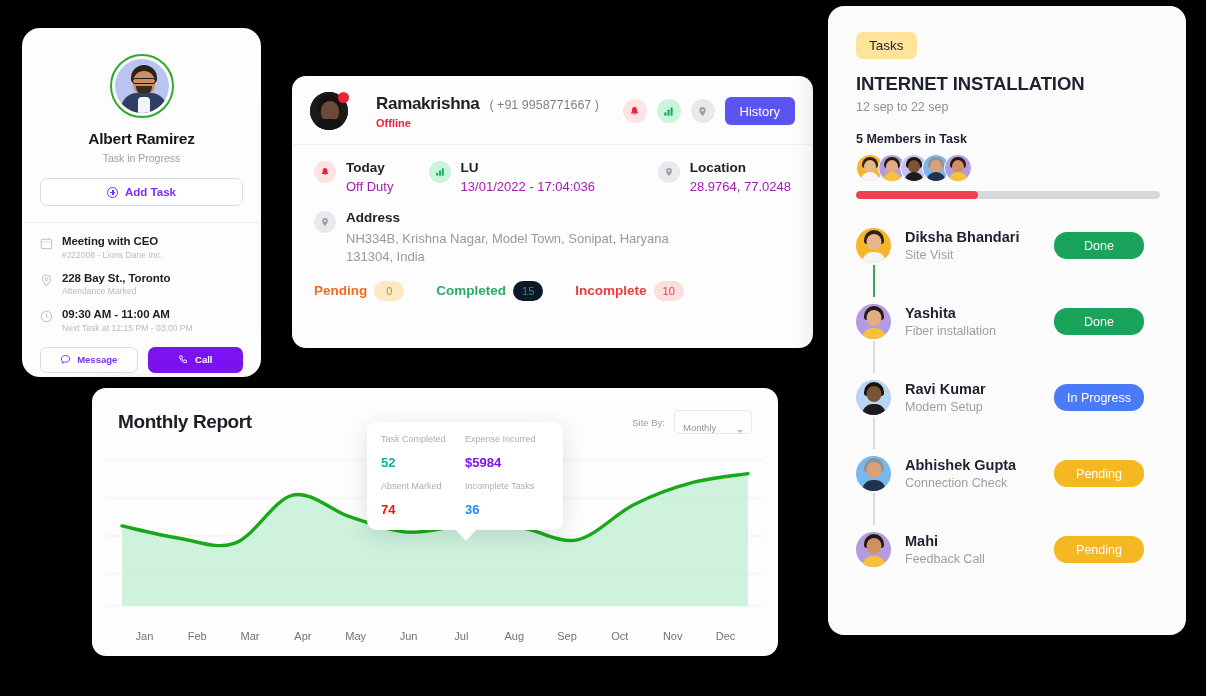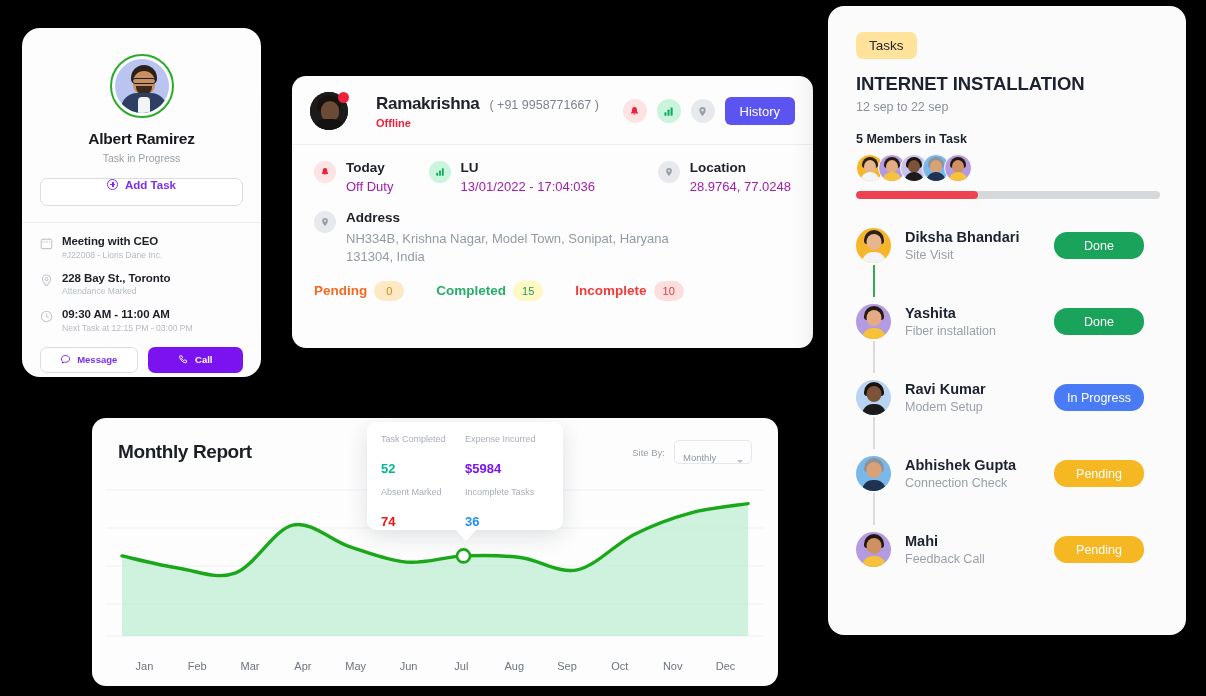--- a/index.html
+++ b/index.html
@@ -34,21 +34,21 @@
   .pf-avatar .face { position:absolute; left:18px; top:12px; width:22px; height:24px; background:#c98f63; border-radius:11px 11px 10px 10px; }
   .pf-avatar .glasses { position:absolute; left:17px; top:19px; width:24px; height:6px; border:1.4px solid #1b1b1b; border-radius:3px; }
   .pf-avatar .beard { position:absolute; left:21px; top:27px; width:16px; height:9px; background:#3a2a1c; border-radius:0 0 8px 8px; }
   .pf-avatar .suit { position:absolute; left:6px; bottom:0; width:46px; height:20px; background:#2d3f63; border-radius:16px 16px 0 0; }
   .pf-avatar .shirt { position:absolute; left:23px; bottom:0; width:12px; height:16px; background:#f2f4f8; border-radius:4px 4px 0 0; }
 
   .pf-name { text-align:center; font-size:15.5px; font-weight:700; color:#16181d; margin-top:12px; letter-spacing:-.2px; }
   .pf-sub  { text-align:center; font-size:10.5px; color:#9aa0a8; margin-top:4px; }
 
   .add-task-btn {
-    display:flex; justify-content:center; gap:7px;
+    display:flex; align-items:center; justify-content:center; gap:7px;
     margin: 14px 18px 0; height: 28px;
     border: 1px solid #d9dce2; border-radius: 7px; background:#fff;
     color:#7b2ff2; font-size:11.5px; font-weight:700; cursor:pointer;
   }
   .add-task-btn .plus-circ {
     width:11px; height:11px; border:1.4px solid #7b2ff2; border-radius:50%;
     position:relative; flex:none;
   }
   .add-task-btn .plus-circ::before,
   .add-task-btn .plus-circ::after {
@@ -124,26 +124,26 @@
   .a-title { font-size:13.5px; font-weight:700; color:#20232a; }
   .a-text  { font-size:13px; color:#939aa4; margin-top:5px; line-height:1.42; max-width:340px; }
 
   .ag-chips { display:flex; align-items:center; gap:7px; padding: 14px 22px 0; }
   .chip-label { font-size:13.5px; font-weight:600; }
   .chip-pill { min-width:30px; height:20px; border-radius:10px; display:flex; align-items:center; justify-content:center; font-size:11px; padding:0 9px; }
   .chip-gap { width: 18px; }
   .lbl-pending { color:#f36a21; }
   .pill-pending { background:#fde9c3; color:#cf8a13; }
   .lbl-completed { color:#27ad68; }
-  .pill-completed { background:#fef9c3; color:#1f9a5c; }
+  .pill-completed { background:#0f172a; color:#1f9a5c; }
   .lbl-incomplete { color:#ef3b3b; }
   .pill-incomplete { background:#fbdede; color:#e04242; }
 
   
-  #chart-card { left: 92px; top: 418px; width: 686px; height: 268px; border-radius: 14px; }
+  #chart-card { left: 92px; top: 388px; width: 686px; height: 268px; border-radius: 14px; }
   .ch-head { display:flex; align-items:center; padding: 22px 26px 0; }
   .ch-title { font-size:19px; font-weight:700; color:#1b1e24; letter-spacing:-.4px; }
   .ch-sort { margin-left:auto; display:flex; align-items:center; gap:9px; }
   .ch-sort-lbl { font-size:9.5px; color:#9aa0a8; }
   .ch-select {
     width:78px; height:24px; border:1px solid #e4e7eb; border-radius:5px;
     display:flex; align-items:flex-end; padding:0 8px; cursor:pointer;
   }
   .ch-select span { font-size:9.5px; color:#8e959e; }
   .ch-caret { margin-left:auto; width:0; height:0; border-left:3.2px solid transparent; border-right:3.2px solid transparent; border-top:3.8px solid #b6bcc4; }
@@ -160,21 +160,21 @@
     padding: 12px 14px;
   }
   #chart-tooltip::after {
     content:""; position:absolute; left:88px; bottom:-11px;
     border-left:11px solid transparent; border-right:11px solid transparent;
     border-top:12px solid #fff;
   }
   .tt-grid { display:flex; flex-wrap:wrap; }
   .tt-cell { width:50%; margin-bottom:11px; }
   .tt-lbl { font-size:9px; color:#a9aeb6; }
-  .tt-val { font-size:13px; font-weight:700; margin-top:17px; }
+  .tt-val { font-size:13px; font-weight:700; margin-top:11px; }
 
   
   #tasks-panel { left: 828px; top: 6px; width: 358px; height: 629px; border-radius: 16px; background:#fbfbfb; }
   .tp-badge {
     display:inline-block; margin: 26px 0 0 28px; padding: 6px 13px;
     background:#ffe39b; border-radius:7px; font-size:13.5px; color:#23262d; font-weight:500;
   }
   .tp-title { margin: 14px 0 0 28px; font-size:18.5px; font-weight:700; color:#1d2230; letter-spacing:-.1px; }
   .tp-dates { margin: 5px 0 0 28px; font-size:12.5px; color:#8b9099; }
   .tp-members-lbl { margin: 18px 0 0 28px; font-size:12.5px; font-weight:700; color:#1d2230; }

